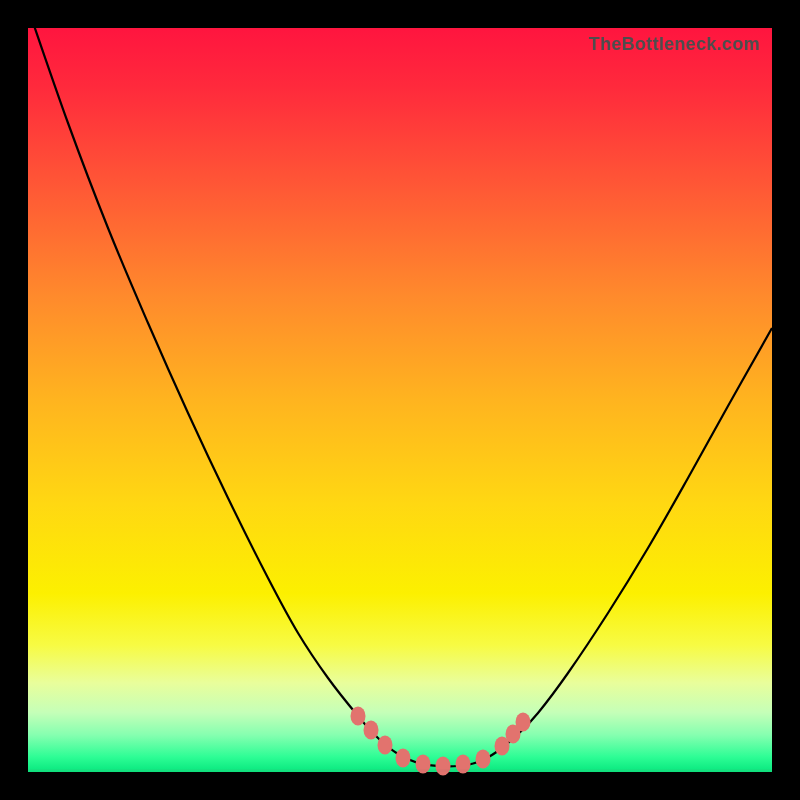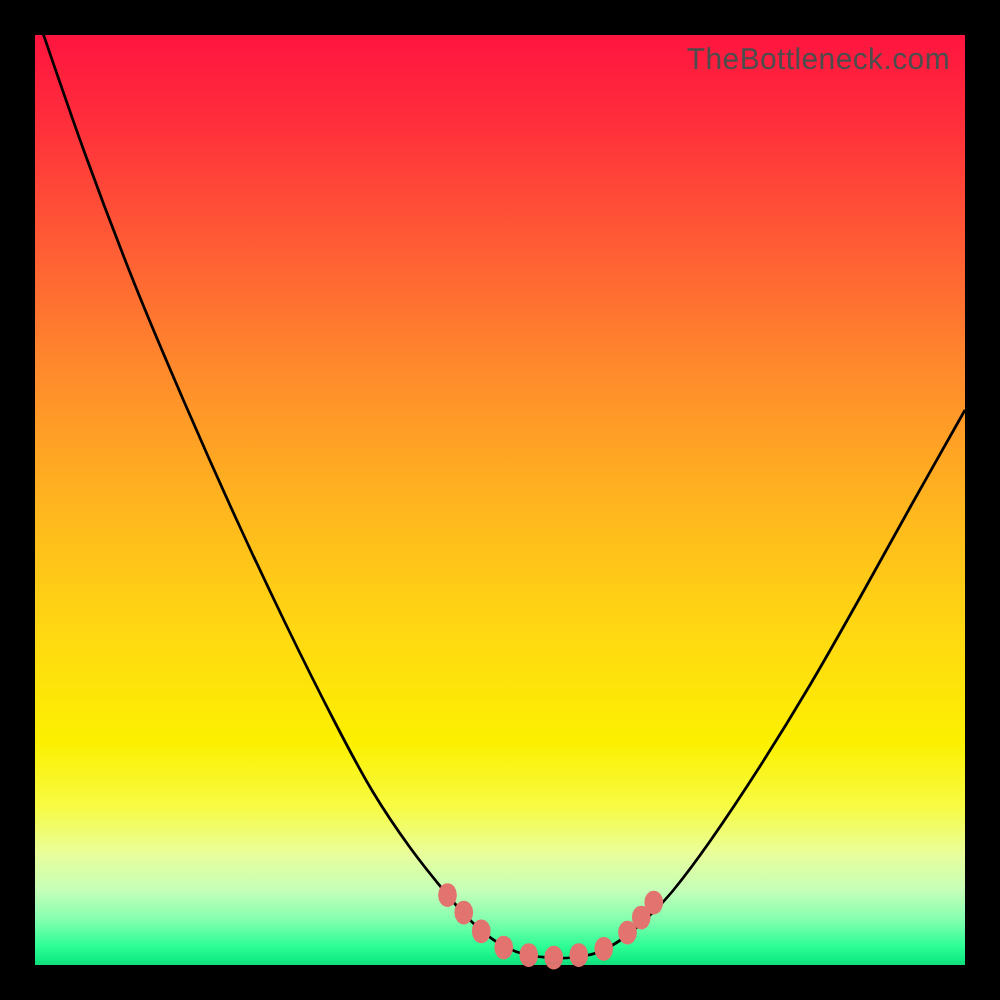--- a/index.html
+++ b/index.html
@@ -36,22 +36,22 @@
       #c5ffb8 92%,
       #86ffb0 95%,
       #2dfd95 98%,
       #08e77e 100%);
   }
   .watermark {
     position: absolute;
     top: 6px;
     right: 12px;
     color: #4d4d4d;
-    font-size: 24px;
-    font-weight: 400;
+    font-size: 18px;
+    font-weight: 700;
     letter-spacing: 0.3px;
     user-select: none;
   }
   svg.curve {
     position: absolute;
     left: 0;
     top: 0;
     width: 744px;
     height: 744px;
     overflow: visible;

